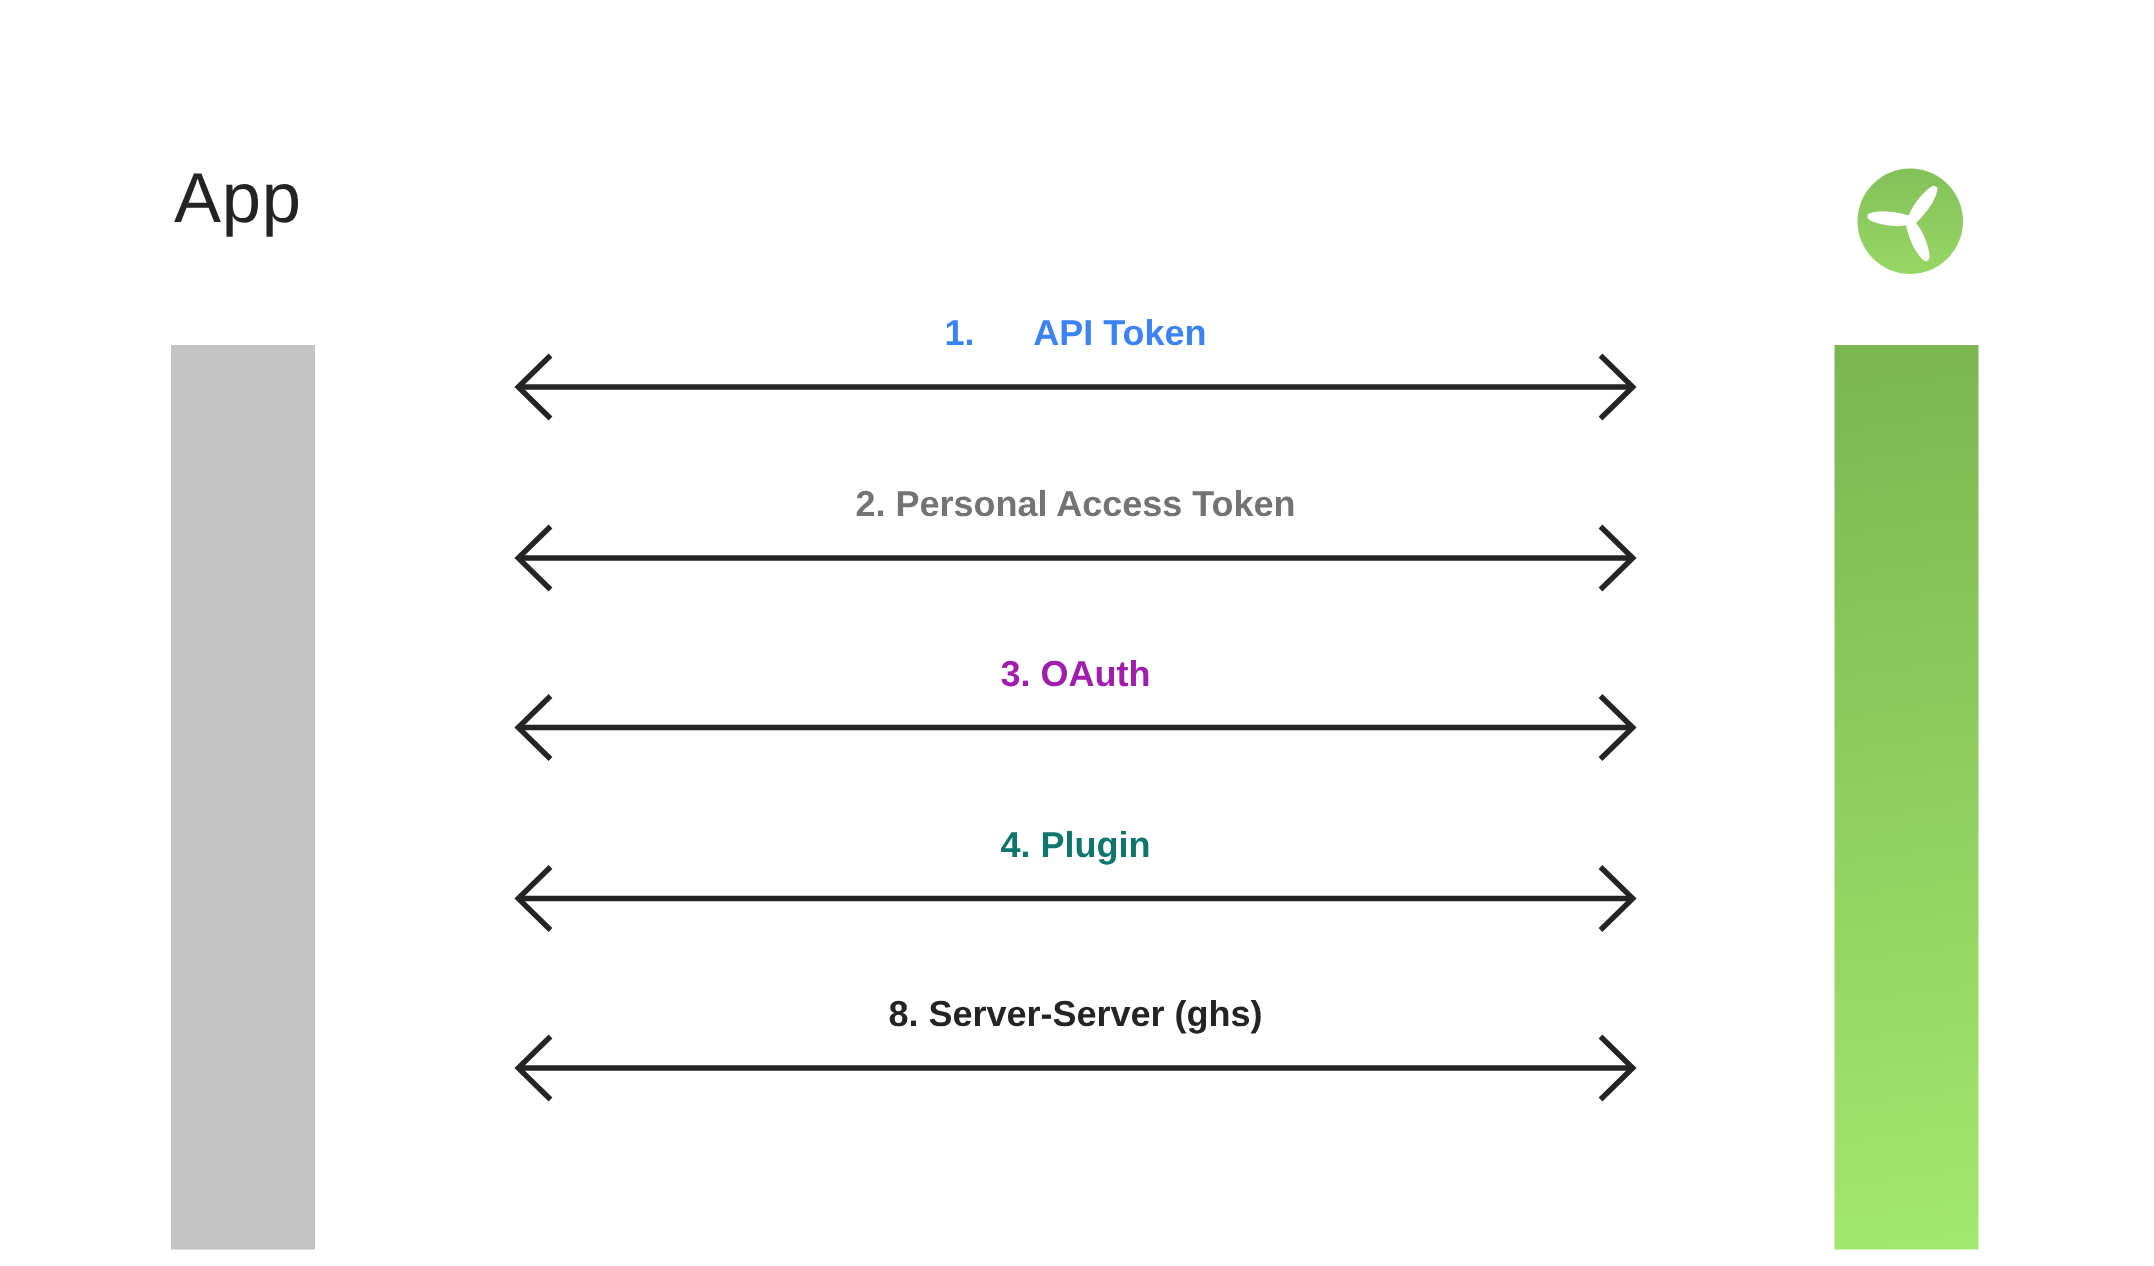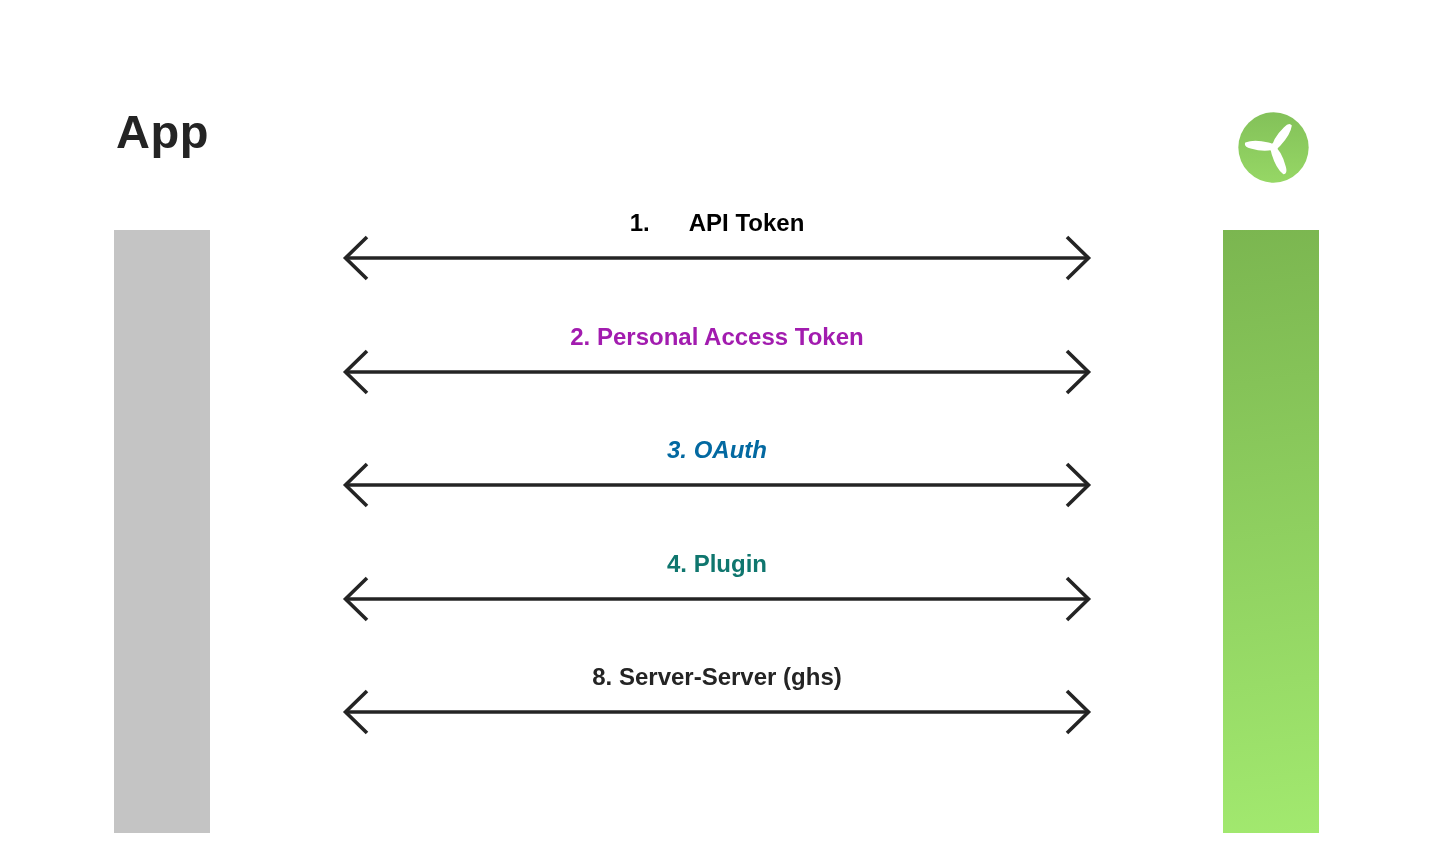--- a/index.html
+++ b/index.html
@@ -11,21 +11,21 @@
     overflow: hidden;
     font-family: "Liberation Sans", sans-serif;
   }
   .title {
     position: absolute;
     left: 116px;
     top: 104px;
     margin: 0;
     font-size: 47px;
     line-height: 1.2;
-    font-weight: 700;
+    font-weight: 400;
     letter-spacing: 0.5px;
   }
   .logo {
     position: absolute;
     left: 1236px;
     top: 110px;
     width: 75px;
     height: 75px;
   }
   .logo svg { display: block; width: 75px; height: 75px; }
@@ -78,37 +78,37 @@
         </g>
       </g>
     </svg>
   </div>
 
   <div class="lifeline left" style="background: rgb(196, 196, 196);"></div>
   <div class="lifeline right" style="background-image: linear-gradient(172deg, rgb(123, 182, 80), rgb(162, 233, 111));"></div>
 
   <div id="messages">
       <div class="msg-row" style="top: 208px;">
-        <div class="msg-label" style="color: #000000;">1.      API Token</div>
+        <div class="msg-label" style="color: #3b82f6;">1.      API Token</div>
         <svg class="arrow-svg" viewBox="0 0 750 48">
           <line x1="4" y1="24" x2="746" y2="24" stroke="#242424" stroke-width="3.6" fill="none"></line>
           <polyline points="25,3 3.5,24 25,45" stroke="#242424" stroke-width="3.6" fill="none"></polyline>
           <polyline points="725,3 746.5,24 725,45" stroke="#242424" stroke-width="3.6" fill="none"></polyline>
         </svg>
       </div>
       <div class="msg-row" style="top: 321.5px;">
-        <div class="msg-label" style="color: #a21caf;">2. Personal Access Token</div>
+        <div class="msg-label" style="color: #737373;">2. Personal Access Token</div>
         <svg class="arrow-svg" viewBox="0 0 750 48">
           <line x1="4" y1="24" x2="746" y2="24" stroke="#242424" stroke-width="3.6" fill="none"></line>
           <polyline points="25,3 3.5,24 25,45" stroke="#242424" stroke-width="3.6" fill="none"></polyline>
           <polyline points="725,3 746.5,24 725,45" stroke="#242424" stroke-width="3.6" fill="none"></polyline>
         </svg>
       </div>
       <div class="msg-row" style="top: 435px;">
-        <div class="msg-label" style="color: #0369a1; font-style: italic;">3. OAuth</div>
+        <div class="msg-label" style="color: #a21caf;">3. OAuth</div>
         <svg class="arrow-svg" viewBox="0 0 750 48">
           <line x1="4" y1="24" x2="746" y2="24" stroke="#242424" stroke-width="3.6" fill="none"></line>
           <polyline points="25,3 3.5,24 25,45" stroke="#242424" stroke-width="3.6" fill="none"></polyline>
           <polyline points="725,3 746.5,24 725,45" stroke="#242424" stroke-width="3.6" fill="none"></polyline>
         </svg>
       </div>
       <div class="msg-row" style="top: 548.5px;">
         <div class="msg-label" style="color: #0f766e;">4. Plugin</div>
         <svg class="arrow-svg" viewBox="0 0 750 48">
           <line x1="4" y1="24" x2="746" y2="24" stroke="#242424" stroke-width="3.6" fill="none"></line>

